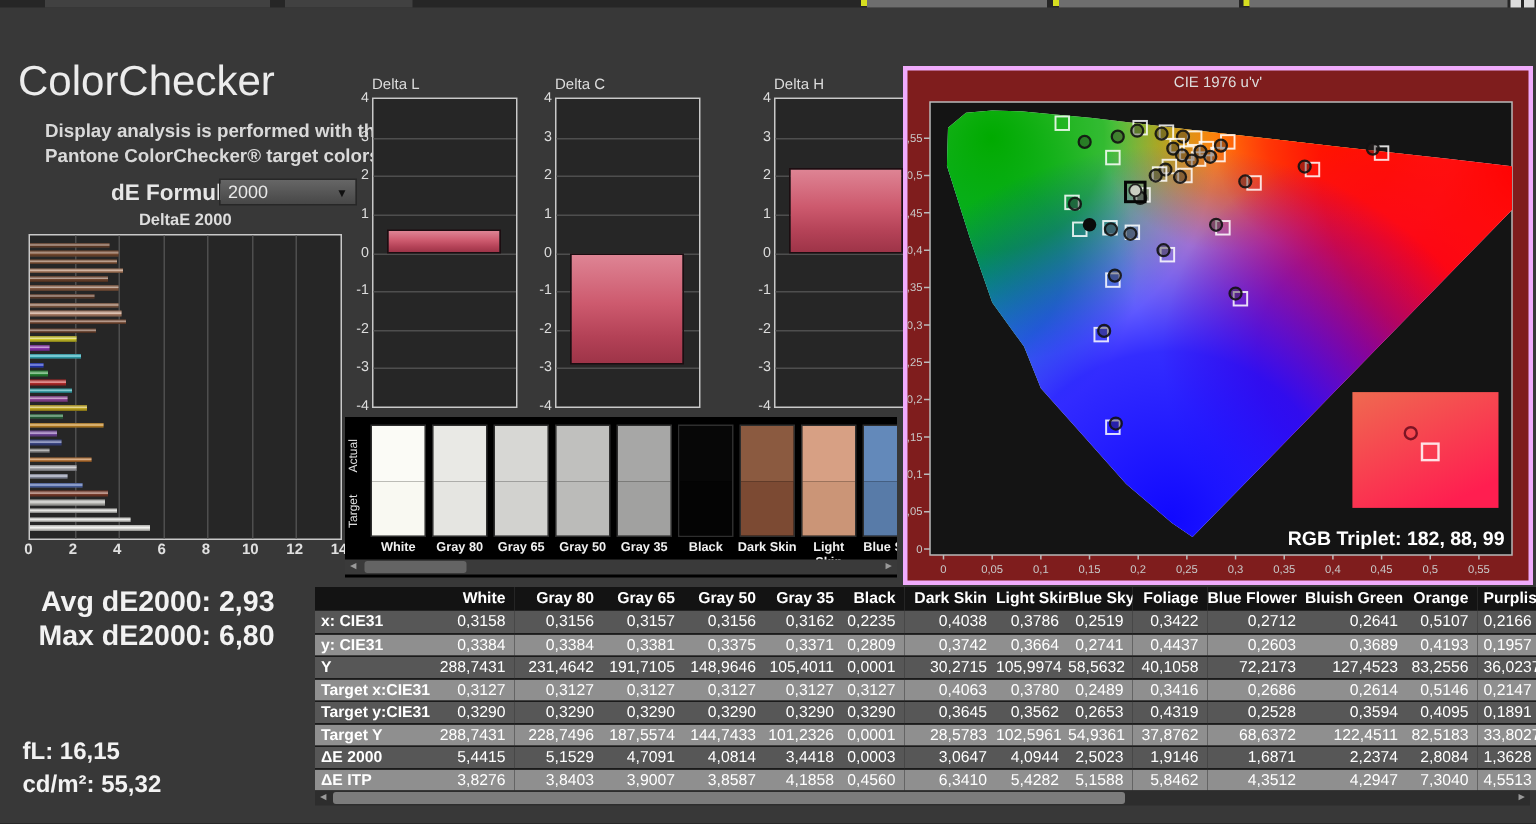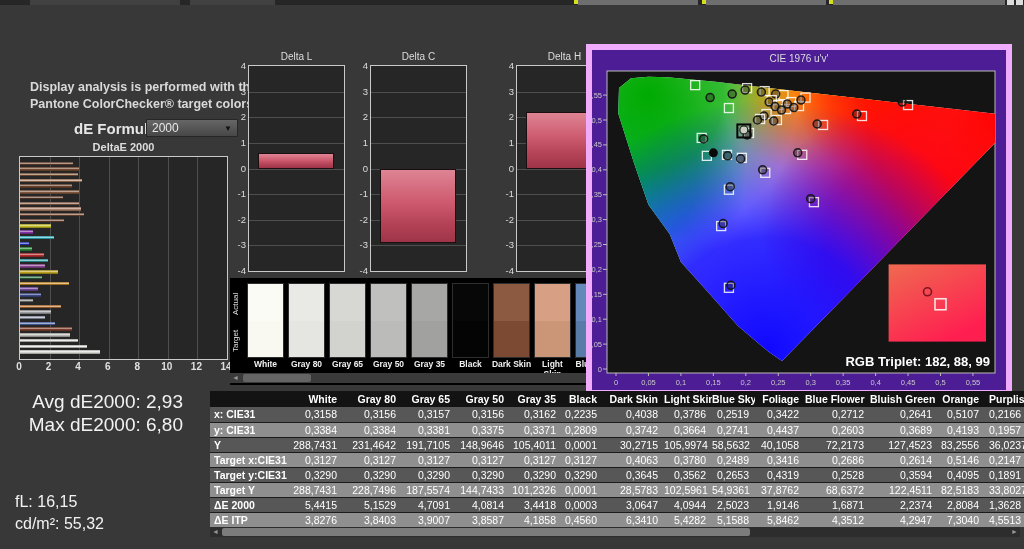--- a/index.html
+++ b/index.html
@@ -29,21 +29,21 @@
   .de-plot{position:absolute;left:19px;top:156px;width:207px;height:202px;background:#262626;
            border:1px solid #c9c9c9;}
   .vgrid{position:absolute;top:0;bottom:0;width:1px;background:#4e4e4e;}
   .hbar{position:absolute;left:0;height:3.5px;}
   .de-xlab{position:absolute;top:361px;width:14px;text-align:center;font-size:10px;
            font-weight:bold;color:#e0e0e0;}
 
   
   .lch{position:absolute;top:51px;width:113px;height:224px;}
   #lch0{left:234px}#lch1{left:356px}#lch2{left:502px}
-  .lch-title{position:absolute;left:14px;top:0;width:97px;text-align:center;font-size:10px;color:#ddd;}
+  .lch-title{position:absolute;left:14px;top:0;width:97px;font-size:10px;color:#ddd;}
   .lch-plot{position:absolute;left:14px;top:14px;width:95px;height:205px;background:#262626;
             border:1px solid #c9c9c9;}
   .hgrid{position:absolute;left:0;right:0;height:1px;background:#4e4e4e;}
   .lch-tick{position:absolute;left:0;width:12px;text-align:right;font-size:9.5px;color:#ddd;}
   .lch-bar{position:absolute;left:9px;width:76px;box-sizing:border-box;
            background:linear-gradient(180deg,#de8494 0%,#cd5a6e 45%,#b44257 75%,#9e3448 100%);
            border:1px solid #1c0d11;}
 
   
   .swpanel{position:absolute;left:230px;top:278px;width:368px;height:107px;background:#000;overflow:hidden;}
@@ -54,35 +54,35 @@
           border:1px solid rgba(255,255,255,.18);}
   .sw-a{height:50%;}.sw-t{height:50%;}
   .sw-label{position:absolute;top:81px;width:41px;text-align:center;font-size:8.5px;
             font-weight:bold;color:#f0f0f0;}
   .sw-scroll{position:absolute;left:0;top:95px;width:368px;height:10px;background:#3a3a3a;}
   .thumb{position:absolute;left:13px;top:1px;width:68px;height:8px;background:#646464;border-radius:2px;}
   .arr{position:absolute;top:0;font-size:7px;color:#9a9a9a;line-height:10px;}
   .arr-l{left:2px}.arr-r{right:2px}
 
   
-  .cie{position:absolute;left:586px;top:44px;width:414px;height:340px;border:6px solid #f0abfc;
-       background:#4c1d95;}
+  .cie{position:absolute;left:602px;top:44px;width:414px;height:340px;border:3px solid #f0abfc;
+       background:#7f1d1d;}
   .cie-title{position:absolute;left:0;top:3px;width:414px;text-align:center;font-size:10px;color:#ddd;z-index:2;}
   .cie svg{position:absolute;left:0;top:0;}
   text.tick{fill:#c8c8c8;font-size:7.5px;font-family:"Liberation Sans",sans-serif;}
   .tsq{fill:none;stroke:rgba(255,255,255,.85);stroke-width:1.3;}
   .mc{fill:rgba(40,32,32,.38);stroke:rgba(18,18,18,.9);stroke-width:1.5;}
   .wpsq{fill:none;stroke:#060606;stroke-width:2;}
   .wpc{fill:#c9cdc2;stroke:#222;stroke-width:1.2;}
   .inset-c{fill:none;stroke:#7c1424;stroke-width:1.6;}
   .inset-s{fill:none;stroke:rgba(255,255,255,.85);stroke-width:1.6;}
   .rgb-label{fill:#fff;font-size:13px;font-weight:bold;font-family:"Liberation Sans",sans-serif;}
 
   
-  .st{position:absolute;color:#f2f2f2;}
+  .st{position:absolute;color:#f2f2f2;font-weight:bold;}
   .st-avg{left:0;top:391px;width:183px;text-align:right;font-size:19px;}
   .st-max{left:0;top:414px;width:183px;text-align:right;font-size:19px;}
   .st-cur{left:15px;top:441px;font-size:19px;}
   .st-xy{left:15px;top:467px;font-size:17px;}
   .st-xy .yv{margin-left:42px;}
   .st-fl{left:15px;top:493px;font-size:16px;}
   .st-cd{left:15px;top:515px;font-size:16px;}
 
   
   #tblWrap{position:absolute;left:210px;top:391px;width:814px;height:136px;overflow:hidden;}
@@ -109,20 +109,21 @@
     <div class="seg" style="left:578px;width:120px"></div>
     <div class="dot" style="left:574px"></div>
     <div class="seg" style="left:706px;width:120px"></div>
     <div class="dot" style="left:702px"></div>
     <div class="seg" style="left:833px;width:172px"></div>
     <div class="dot" style="left:829px"></div>
     <div class="wbox" style="left:1007px;width:7px"></div>
     <div class="wbox" style="left:1016px;width:7px"></div>
   </div>
 
+  <div class="title">ColorChecker</div>
   <div class="desc d1">Display analysis is performed with the X-Rite/</div>
   <div class="desc d2">Pantone ColorChecker® target colors.</div>
   <span class="flabel">dE Formula:</span>
   <div class="dropdown">
     <span>2000</span>
     <span class="dd-arrow">▼</span>
   </div>
 
   <div class="de-title">DeltaE 2000</div>
   <div class="de-plot">

